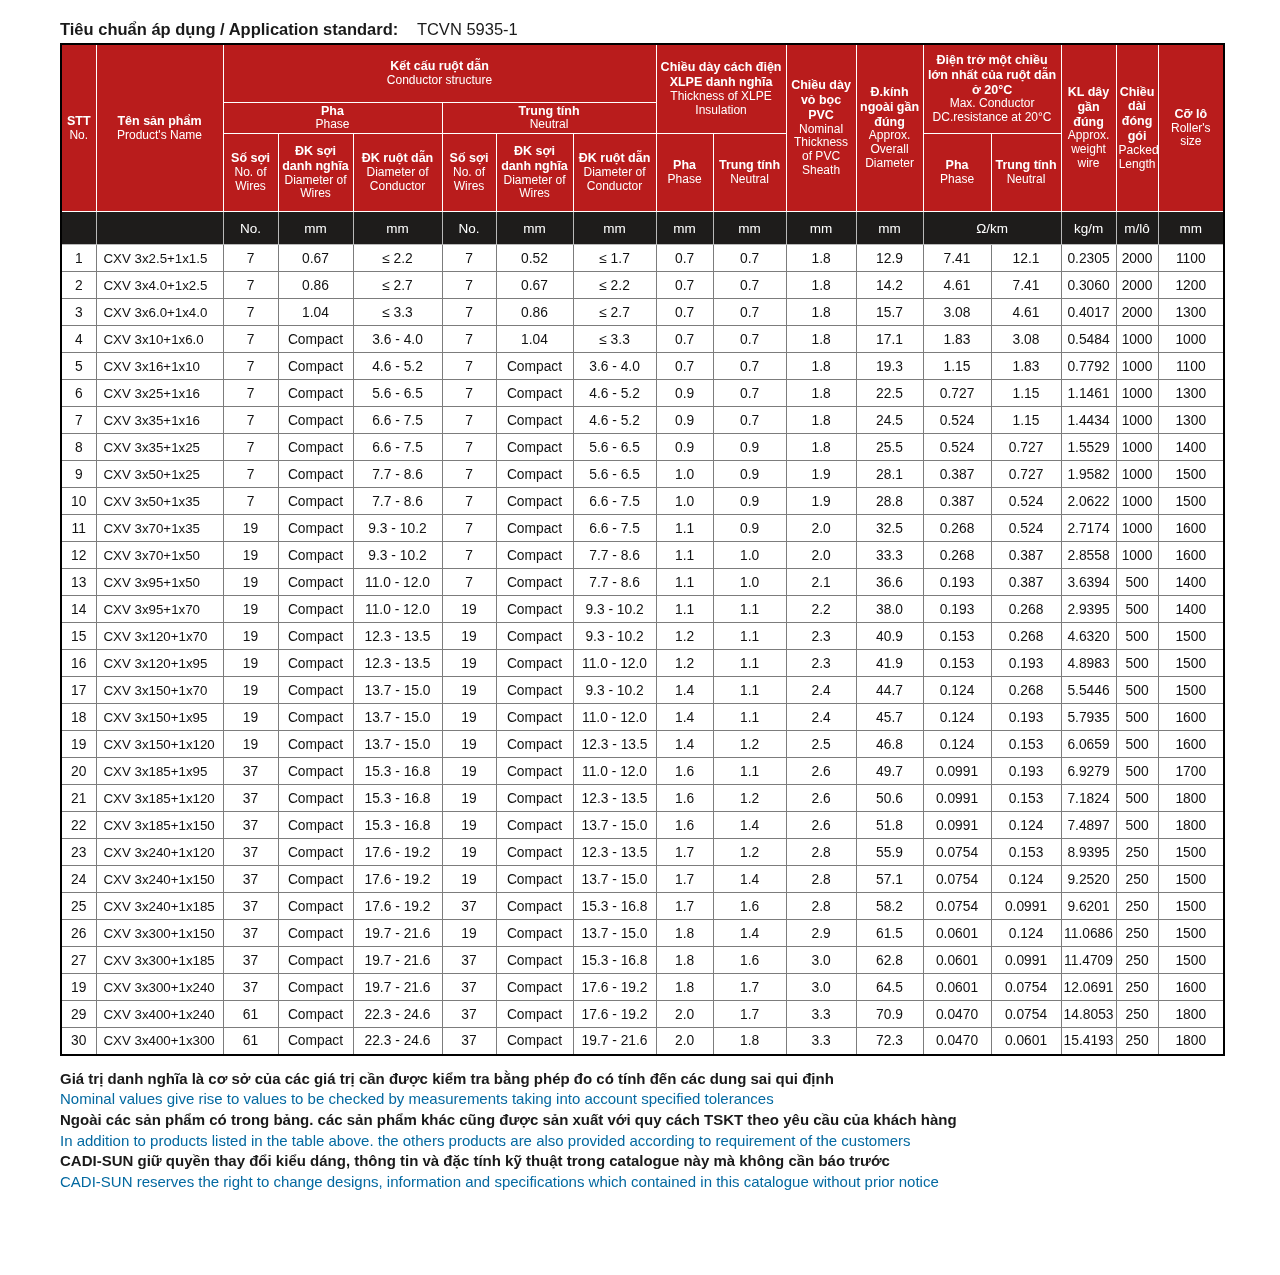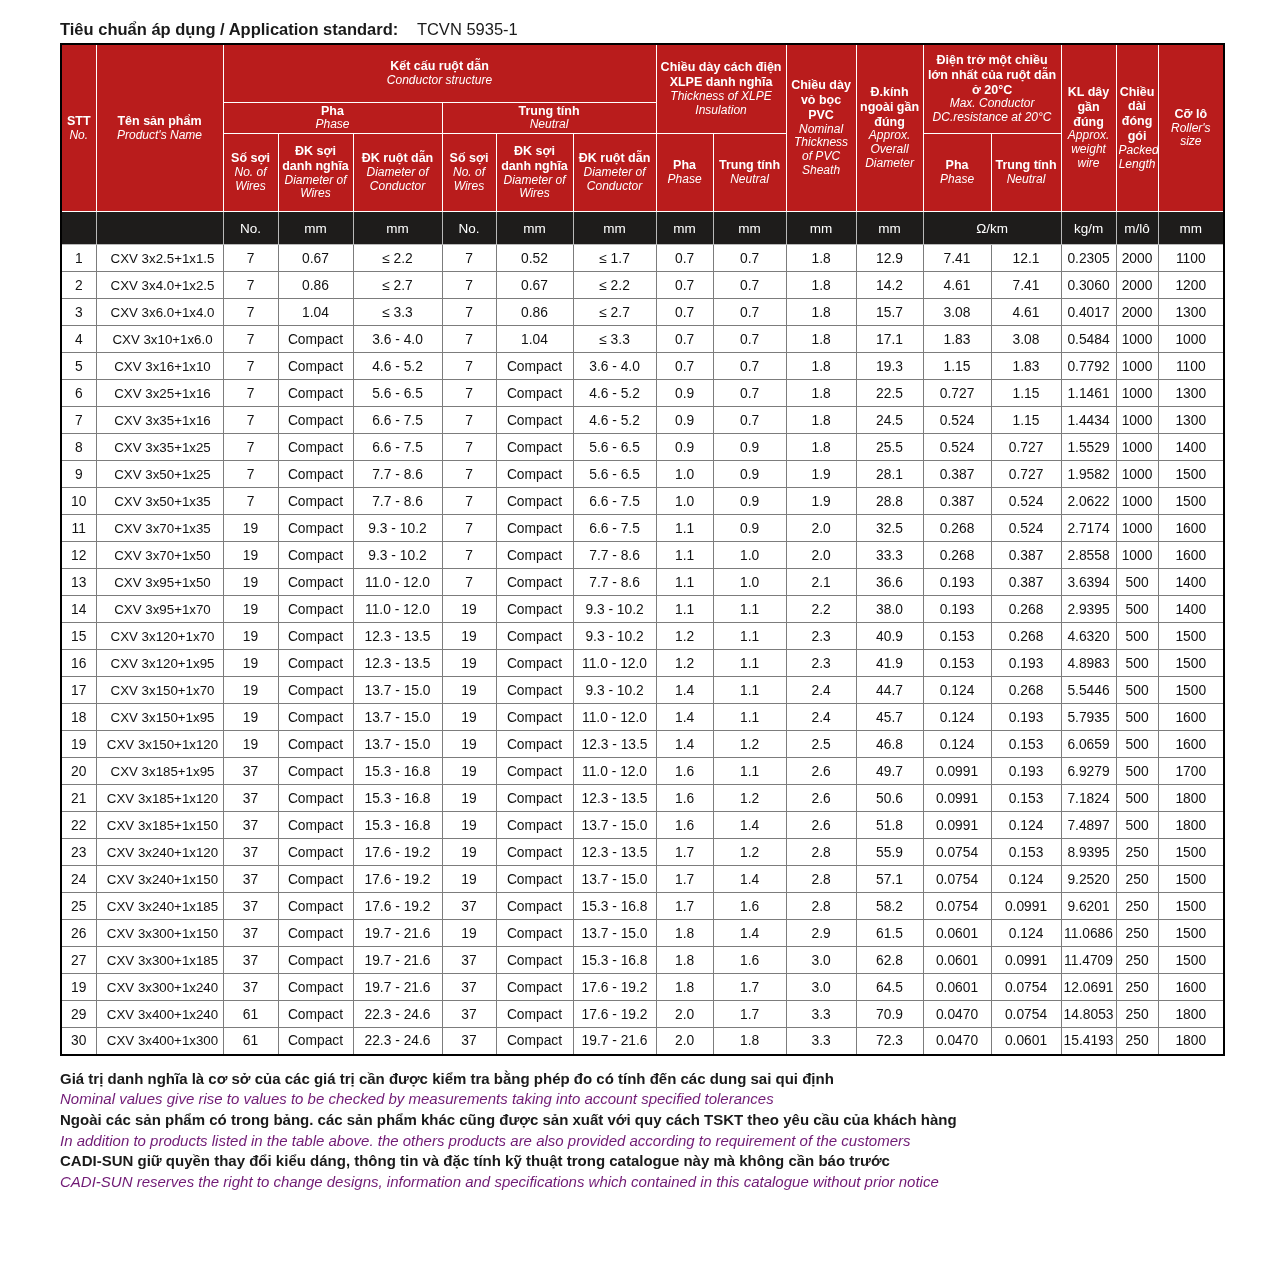--- a/index.html
+++ b/index.html
@@ -12,38 +12,38 @@
   .title-line .val { font-weight:normal; margin-left:14px; }
 
   table.spec { border-collapse:collapse; table-layout:fixed; width:1163px;
                border:2px solid #000; }
 
   
   thead th { background:#b91c1c; color:#fff; border:1px solid #fff;
              vertical-align:middle; text-align:center; font-weight:normal;
              padding:1px 2px; overflow:hidden; }
   thead .vi { font-weight:bold; font-size:12.5px; line-height:1.18; }
-  thead .en { font-style:italic; font-size:12px; line-height:1.15; }
+  thead .en { font-size:12px; line-height:1.15; }
   tr.hr1 { height:58px; } tr.hr2 { height:26px; } tr.hr3 { height:78px; }
 
   
   tr.units td { background:#1e1c1b; color:#fff; border:1px solid #b9b9b9;
                 height:33px; text-align:center; vertical-align:middle;
                 font-size:13.5px; }
 
   
   tbody.data td { border:1px solid #7c7c7c; height:27px; text-align:center;
                   vertical-align:middle; font-size:13.8px; color:#111;
                   padding:0 1px; white-space:nowrap; overflow:hidden; }
-  tbody.data td.name-cell { text-align:center; padding-left:7px; font-size:13.3px; }
+  tbody.data td.name-cell { text-align:left; padding-left:7px; font-size:13.3px; }
 
   
   .notes { margin-top:13px; font-size:15px; }
   .notes .vi { font-weight:bold; line-height:1.38; }
-  .notes .en { font-style:italic; line-height:1.38; color:#701a75; }
+  .notes .en { line-height:1.38; color:#0369a1; }
 </style>
 </head>
 <body>
 
 <div class="page">
 
   <div class="title-line">
     <span class="lbl">Tiêu chuẩn áp dụng / Application standard:</span>
     <span class="val">TCVN 5935-1</span>
   </div>

